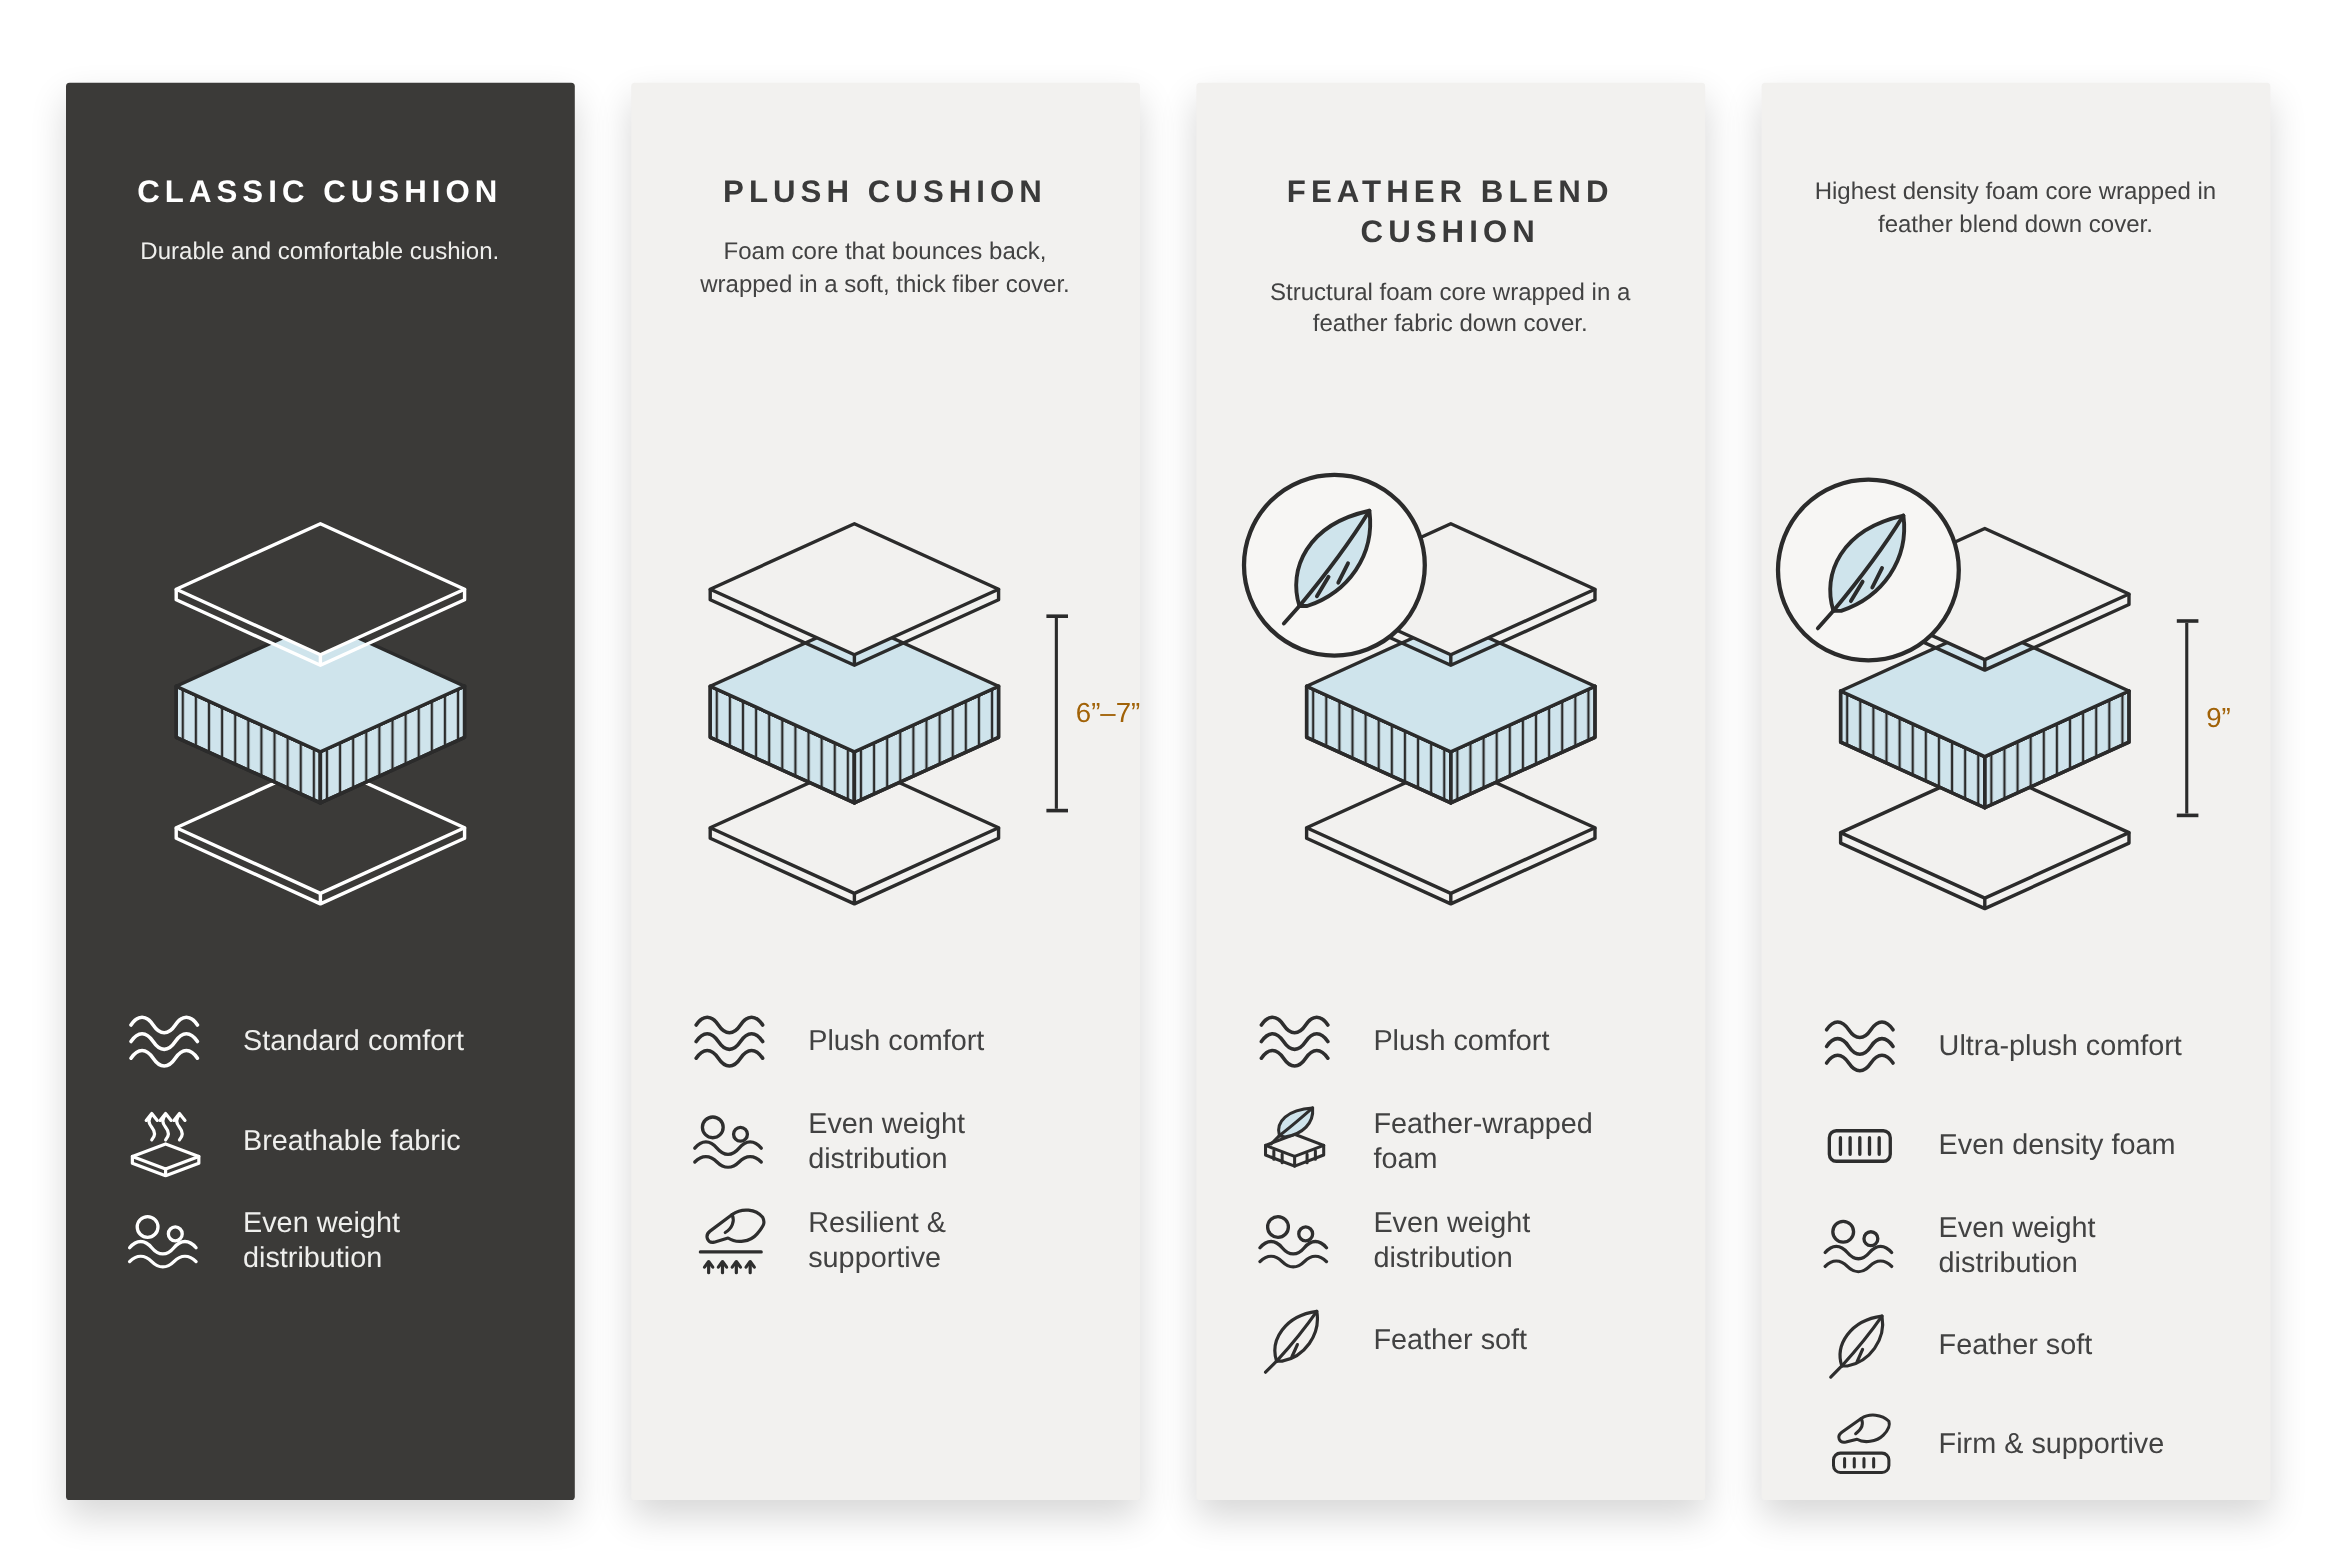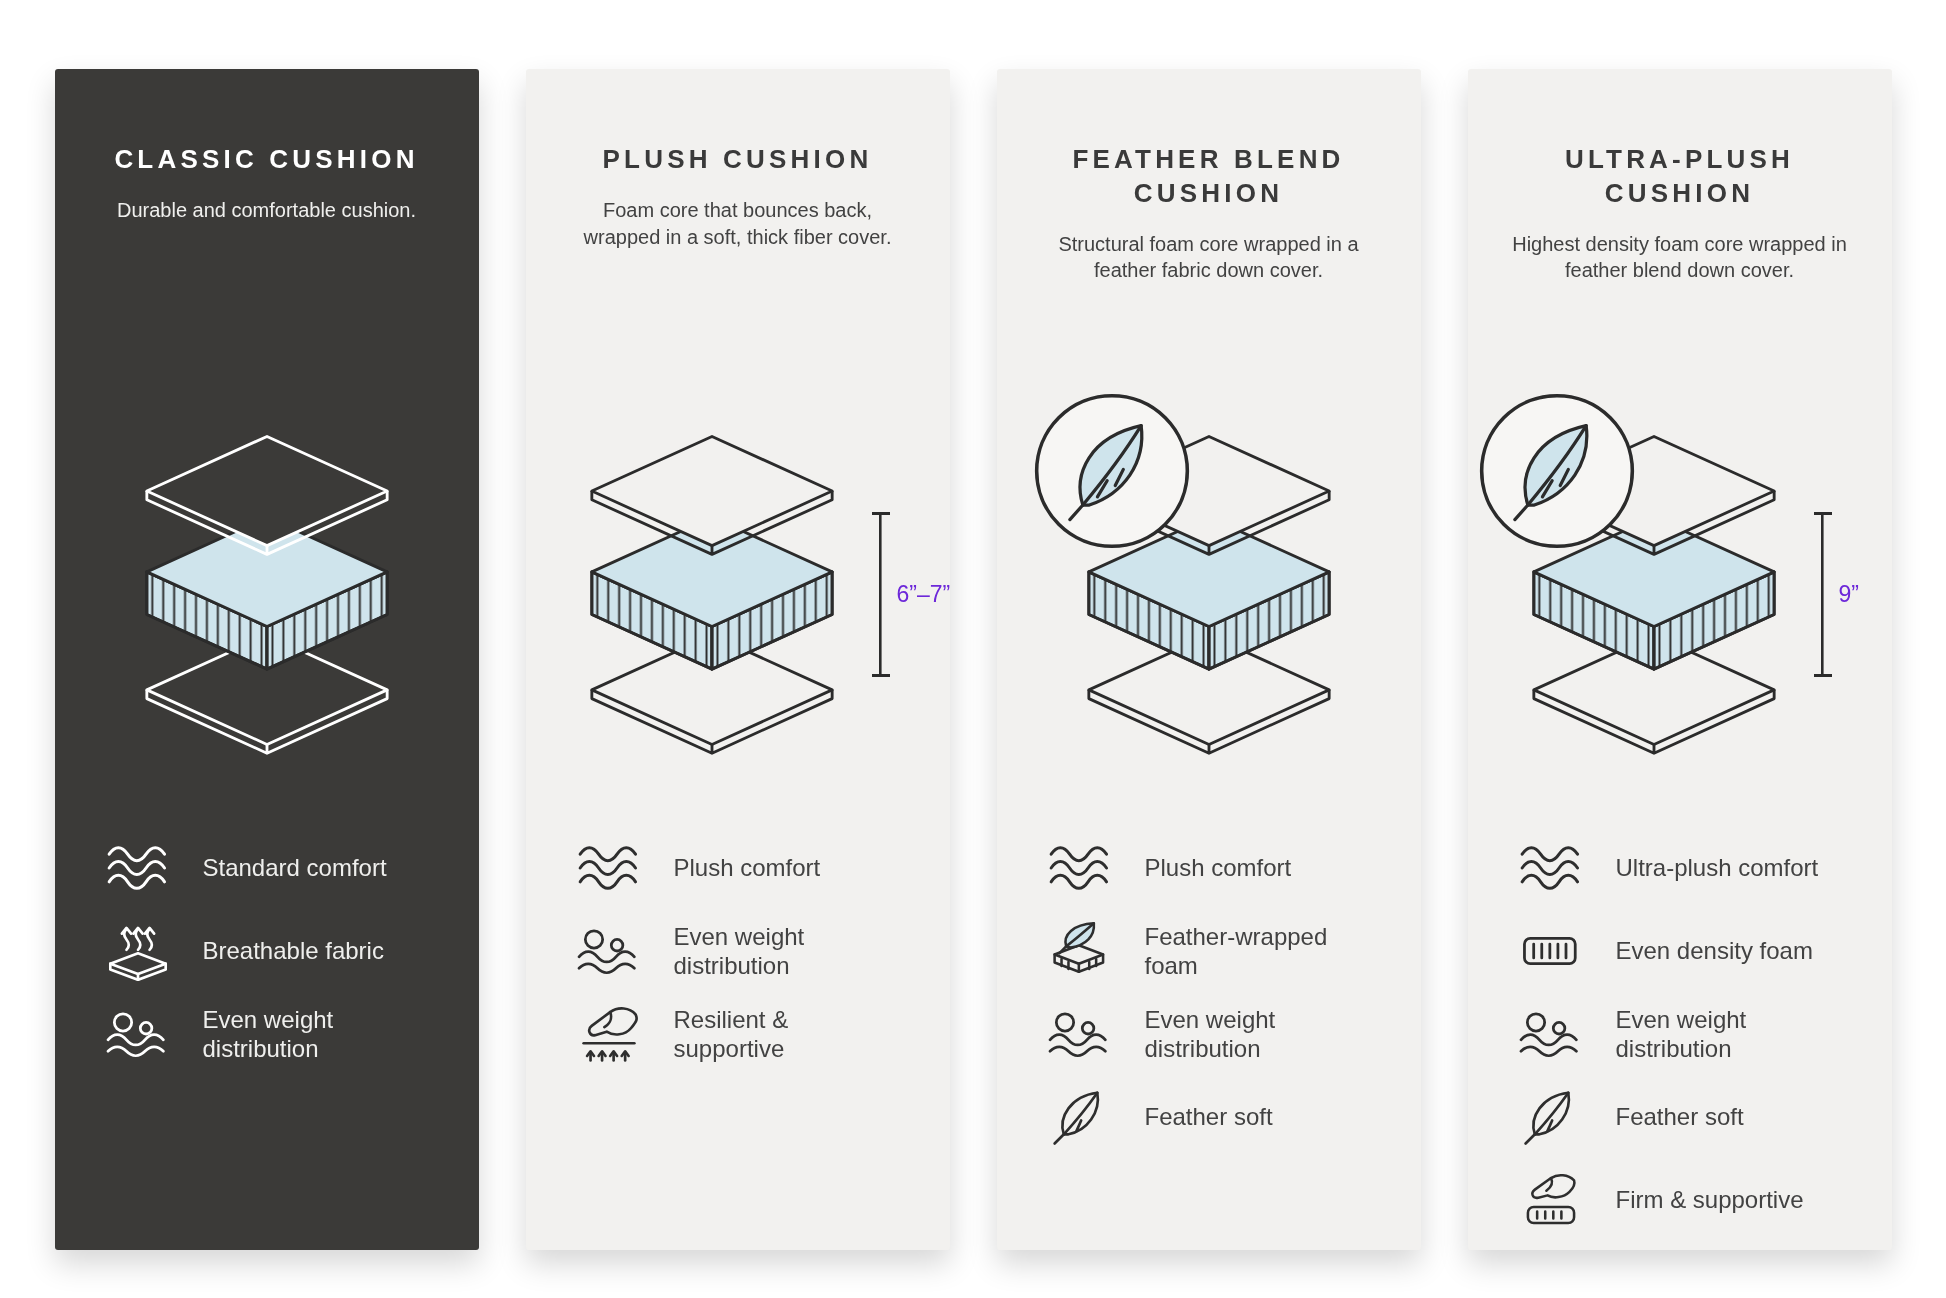--- a/index.html
+++ b/index.html
@@ -39,21 +39,21 @@
   .badge{position:absolute;width:162px;height:162px;left:-36px;top:-42px;}
   .badge-circle{fill:#f7f6f4;stroke:#2b2b2b;stroke-width:2.2;}
   .badge-feather{fill:#cfe4ec;stroke:#2b2b2b;stroke-width:2;stroke-linejoin:round;stroke-linecap:round;}
   .badge-line{fill:none;stroke:#2b2b2b;stroke-width:2;stroke-linejoin:round;stroke-linecap:round;}
   .measure{position:absolute;left:302px;top:80px;display:flex;align-items:center;gap:7px;}
   .vline{
     width:18px;height:165px;box-sizing:border-box;
     border-top:3px solid #2b2b2b;border-bottom:3px solid #2b2b2b;
     background:linear-gradient(#2b2b2b,#2b2b2b) center/2.6px 100% no-repeat;
   }
-  .mlabel{font-size:23px;color:#6d28d9;white-space:nowrap;}
+  .mlabel{font-size:23px;color:#a16207;white-space:nowrap;}
   .features{list-style:none;margin:24px 0 0;padding:0 0 0 10px;}
   .feature{display:flex;align-items:center;gap:26px;min-height:62px;margin-bottom:21px;}
   .f-icon{flex:0 0 78px;width:78px;display:flex;justify-content:center;color:var(--icon);}
   .f-icon svg{width:74px;height:60px;display:block;overflow:visible;}
   .f-label{font-size:24px;line-height:1.22;color:var(--body);max-width:220px;}
   .sprite{position:absolute;width:0;height:0;overflow:hidden;}
 </style>
 </head>
 <body>
 
@@ -344,21 +344,20 @@
               <use href="#i-feather"></use>
             </svg>
           </span>
         <span class="f-label">Feather soft</span>
       </li>
     </ul>
   </section>
 
   <section class="card">
     <header class="card-header">
-      <h2 class="card-title">ULTRA-PLUSH CUSHION</h2>
       <p class="card-desc">Highest density foam core wrapped in feather blend down cover.</p>
     </header>
     <div class="diagram-zone left">
       <div class="cushion-wrap">
         <svg class="cushion" viewBox="0 0 260 302">
             <use href="#sym-cushion"></use>
           </svg>
         <svg class="badge" viewBox="0 0 100 100">
             <use href="#sym-feather-badge"></use>
           </svg>

